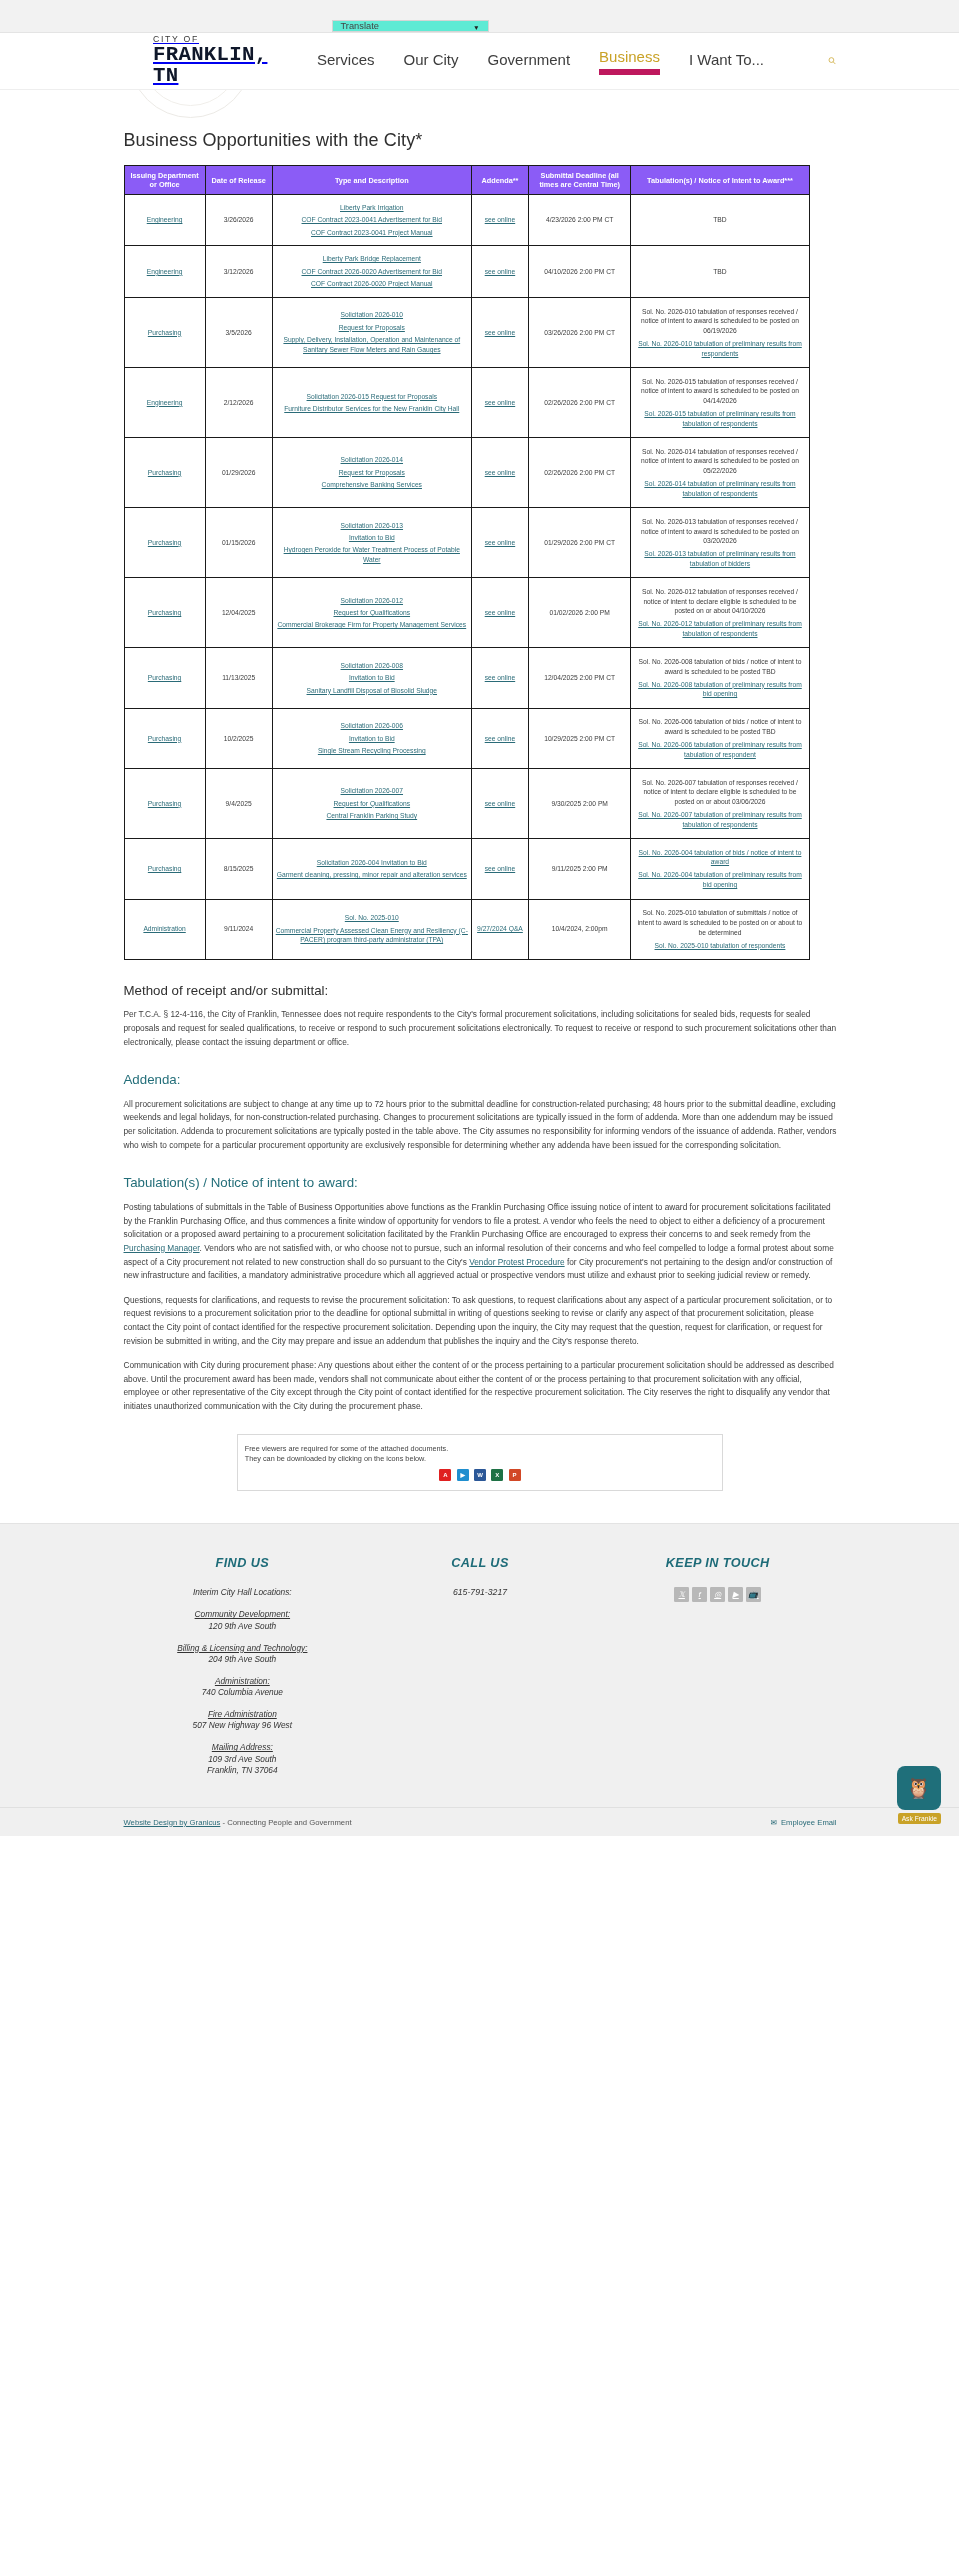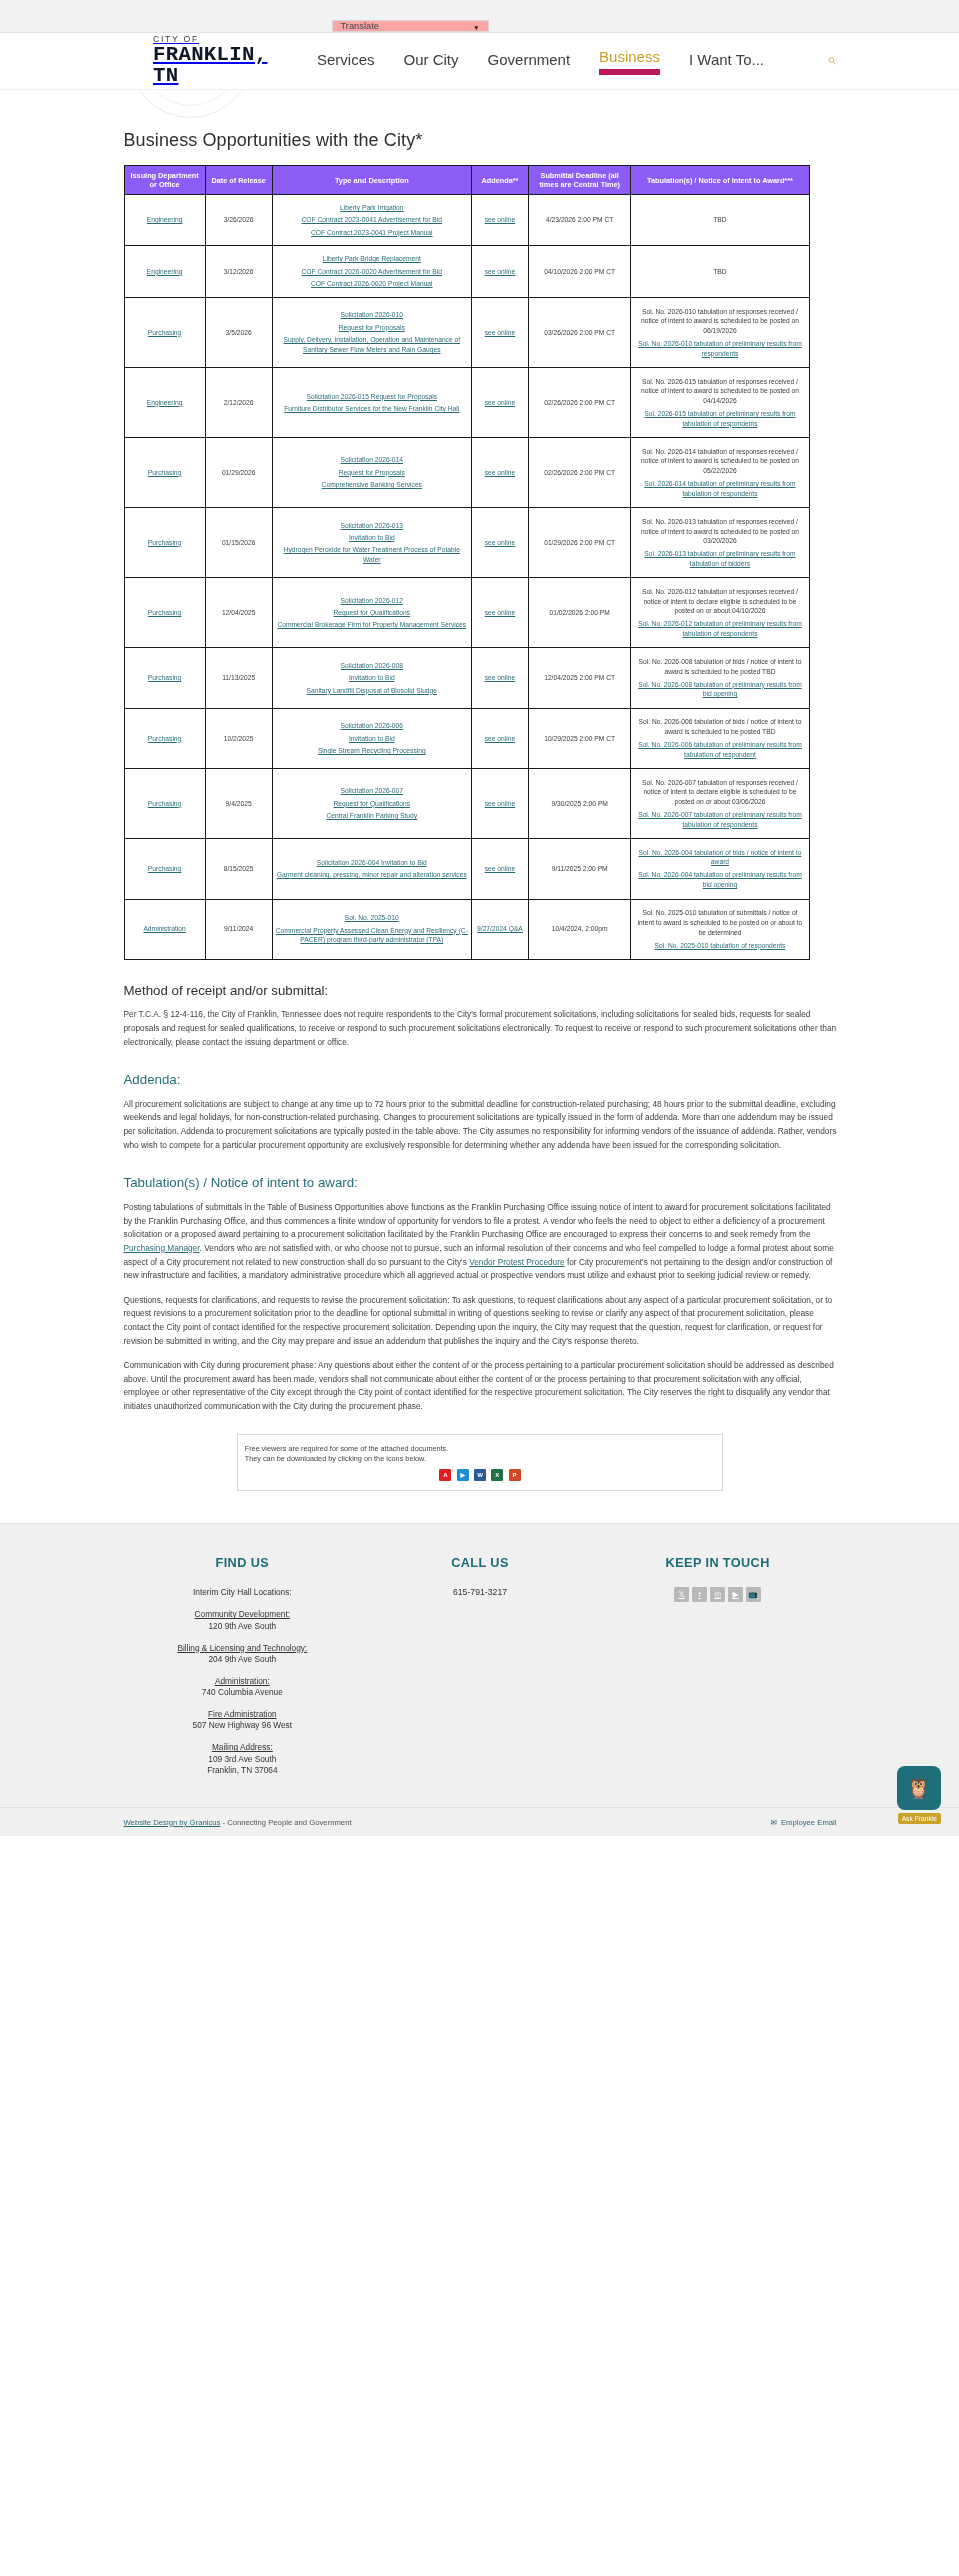--- a/index.html
+++ b/index.html
@@ -28,21 +28,21 @@
   }
   .utility-link {
     font-size:9.3px;
     color:#3e3e3e;
     text-decoration:none;
     white-space:nowrap;
   }
   .translate-select {
     width:157px;
     height:22.7px;
-    background:#fca5a5;
+    background:#5eead4;
     border:0.7px solid #d5d5d5;
     display:flex;
     align-items:flex-end;
     justify-content:space-between;
     padding:0 8px;
     font-size:9.3px;
     color:#444;
   }
   .caret { font-size:6.7px; color:#222; }
 
@@ -240,20 +240,21 @@
   .footer {
     margin-top:32px;
     background:#f0f0f0;
     padding:32px 0 0 0;
     border-top:0.7px solid #e3e3e3;
   }
   .footer-cols {
     width:713px;
     margin:0 auto;
     display:flex;
+    font-style:italic;
   }
   .fcol { flex:1; text-align:center; }
   .fhead {
     font-size:12.7px;
     color:#1d6b78;
     font-weight:bold;
     letter-spacing:0.4px;
     margin-bottom:17.3px;
     font-family:"Liberation Sans Narrow","Liberation Sans",sans-serif;
   }

